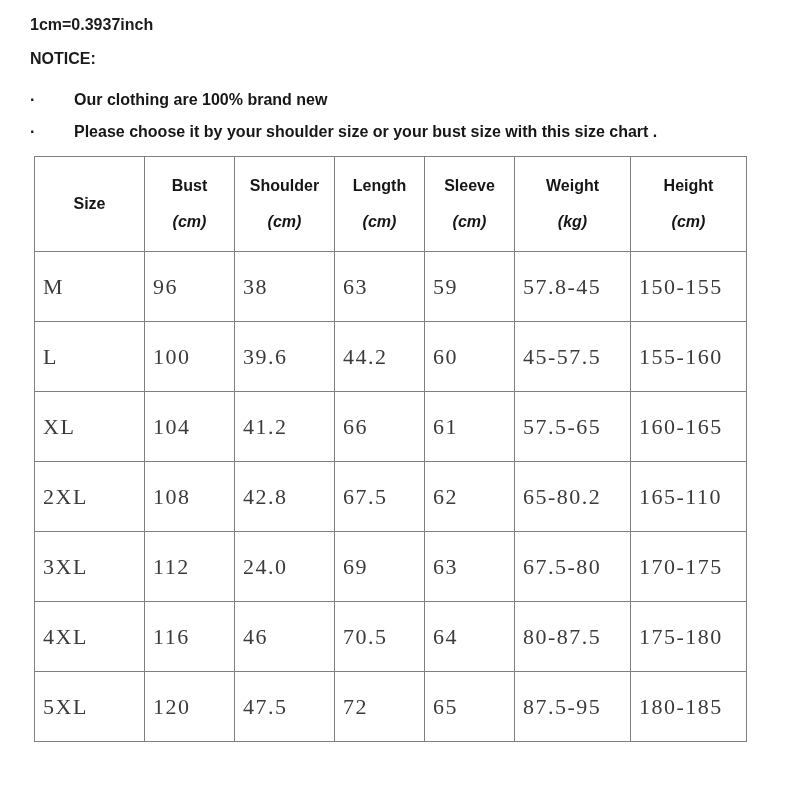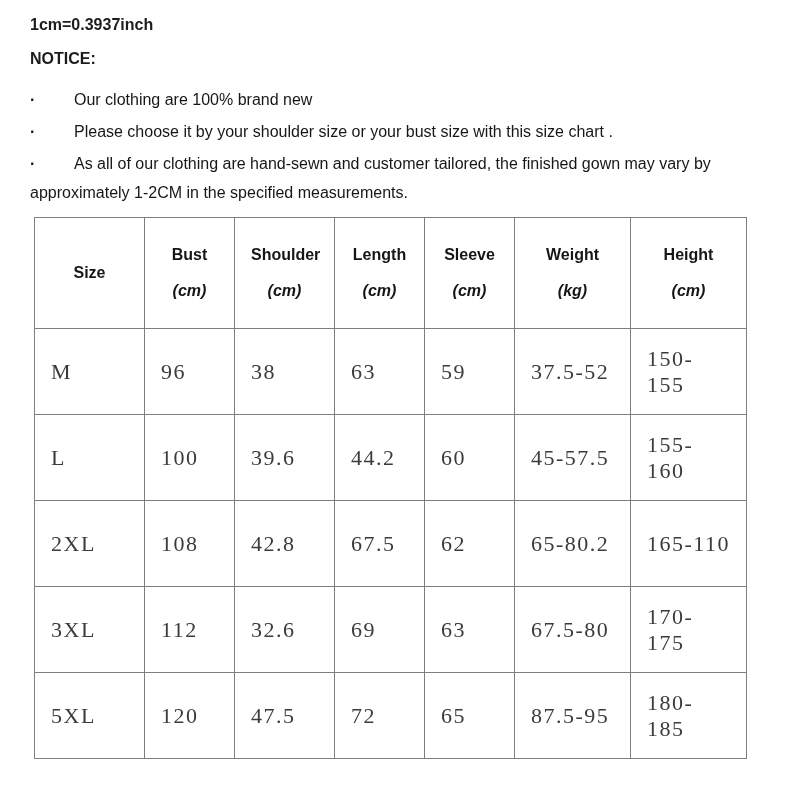--- a/index.html
+++ b/index.html
@@ -8,29 +8,29 @@
     font-family:"Liberation Sans",sans-serif;
     color:#1c1c1c;
   }
   .page{padding:14px 28px 0 30px;}
   .conversion{font-weight:bold;font-size:16px;line-height:22px;margin-bottom:12px;}
   .notice-heading{font-weight:bold;font-size:16px;line-height:22px;margin-bottom:15px;}
   .notice-list{width:710px;}
   .bullet{font-size:16px;line-height:29px;margin-bottom:3px;color:#171717;}
   .bullet .dot{display:inline-block;width:8px;font-weight:bold;}
   .bullet .gap{display:inline-block;width:36px;}
-  .seg.b{font-weight:normal;text-align:right;}
+  .seg.b{font-weight:bold;text-align:right;}
   .seg.r{font-weight:normal;font-size:15px;}
   table.size-table{
     border-collapse:collapse;table-layout:fixed;width:712px;
     margin-top:10px;margin-left:4px;
   }
   table.size-table th,table.size-table td{
     border:1px solid #7f7f7f;vertical-align:middle;
-    padding:16px;overflow:hidden;
+    padding:8px;overflow:hidden;
   }
   table.size-table th{height:78px;font-size:16px;font-weight:bold;color:#161616;}
   .th-label{line-height:20px;}
   .th-unit{line-height:20px;margin-top:16px;font-style:italic;}
   table.size-table td{
     height:53px;
     font-family:"Liberation Serif","DejaVu Serif",serif;
     font-size:22px;color:#3b3b3b;letter-spacing:1.5px;font-weight:normal;
   }
 </style>
@@ -39,21 +39,20 @@
 
 <div class="page">
 
   <div class="conversion">1cm=0.3937inch</div>
 
   <div class="notice-heading">NOTICE:</div>
 
   <div class="notice-list">
       <div class="bullet"><span class="dot">·</span><span class="gap"></span><span class="seg b">Our clothing are 100% brand new</span></div>
       <div class="bullet"><span class="dot">·</span><span class="gap"></span><span class="seg b">Please choose it by your shoulder size or your bust size with this size chart .</span></div>
-      <div class="bullet"><span class="dot">·</span><span class="gap"></span><span class="seg b">As all of our clothing are hand-sewn and customer tailored, the finished gown may vary by approximately 1-2CM in the specified measurements.</span></div>
     </div>
 
   <table class="size-table">
     <colgroup>
       <col style="width:110px">
       <col style="width:90px">
       <col style="width:100px">
       <col style="width:90px">
       <col style="width:90px">
       <col style="width:116px">
@@ -90,49 +89,67 @@
           </th>
         </tr>
     </thead>
     <tbody>
         <tr>
           <td>M</td>
           <td>96</td>
           <td>38</td>
           <td>63</td>
           <td>59</td>
-          <td>37.5-52</td>
+          <td>57.8-45</td>
           <td>150-155</td>
         </tr>
         <tr>
           <td>L</td>
           <td>100</td>
           <td>39.6</td>
           <td>44.2</td>
           <td>60</td>
           <td>45-57.5</td>
           <td>155-160</td>
+        </tr>
+        <tr>
+          <td>XL</td>
+          <td>104</td>
+          <td>41.2</td>
+          <td>66</td>
+          <td>61</td>
+          <td>57.5-65</td>
+          <td>160-165</td>
         </tr>
         <tr>
           <td>2XL</td>
           <td>108</td>
           <td>42.8</td>
           <td>67.5</td>
           <td>62</td>
           <td>65-80.2</td>
           <td>165-110</td>
         </tr>
         <tr>
           <td>3XL</td>
           <td>112</td>
-          <td>32.6</td>
+          <td>24.0</td>
           <td>69</td>
           <td>63</td>
           <td>67.5-80</td>
           <td>170-175</td>
+        </tr>
+        <tr>
+          <td>4XL</td>
+          <td>116</td>
+          <td>46</td>
+          <td>70.5</td>
+          <td>64</td>
+          <td>80-87.5</td>
+          <td>175-180</td>
         </tr>
         <tr>
           <td>5XL</td>
           <td>120</td>
           <td>47.5</td>
           <td>72</td>
           <td>65</td>
           <td>87.5-95</td>
           <td>180-185</td>
         </tr>

